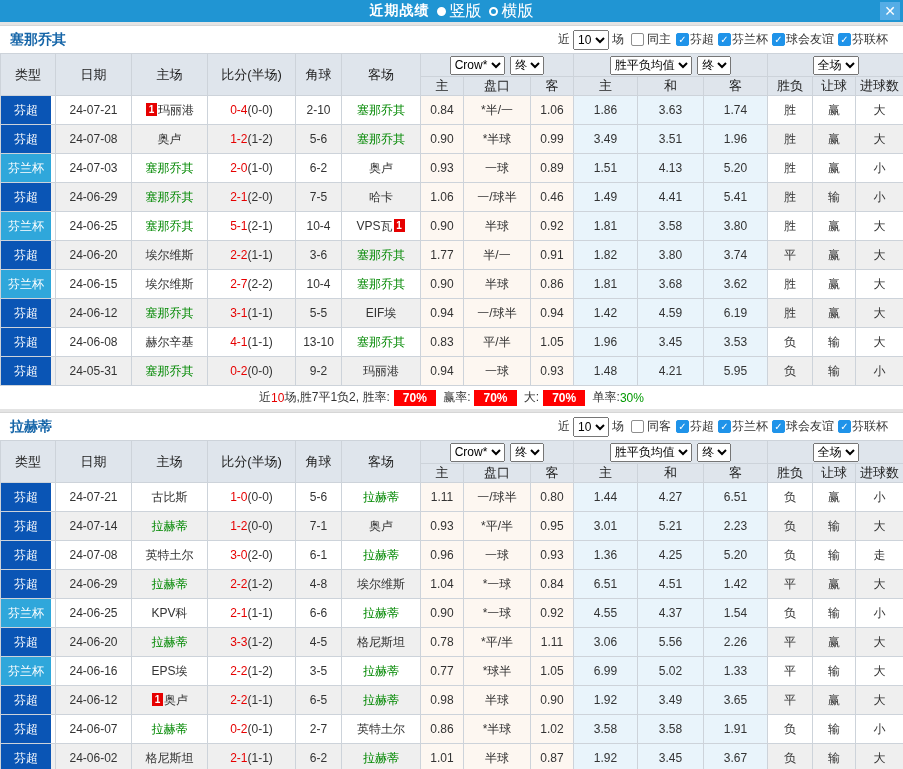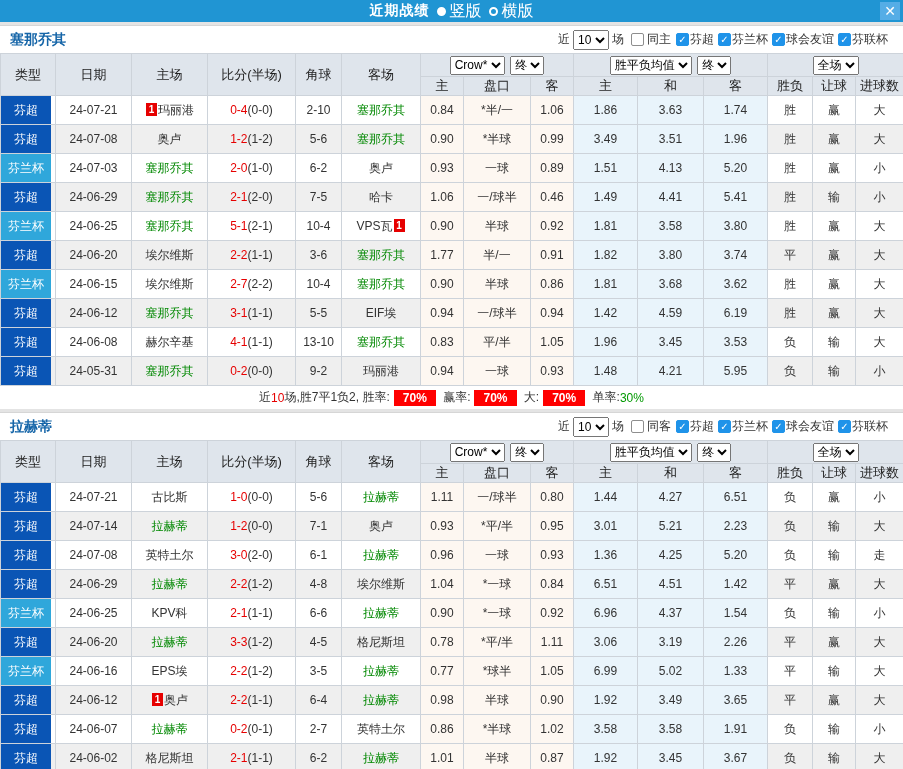--- a/index.html
+++ b/index.html
@@ -514,41 +514,41 @@
               <div class="type-chip cyan">芬兰杯</div>
             </td>
     <td>24-06-25</td>
     <td><span>KPV科</span></td>
     <td><span class="ft">2-1</span><span class="ht">(1-1)</span></td>
     <td>6-6</td>
     <td><span class="team-green">拉赫蒂</span></td>
     <td class="c-asia num">0.90</td>
     <td class="c-asia t-red">*一球</td>
     <td class="c-asia num">0.92</td>
-    <td class="c-euro num">6.96</td>
+    <td class="c-euro num">4.55</td>
     <td class="c-euro c-draw">4.37</td>
     <td class="c-euro num">1.54</td>
     <td class="t-green">负</td>
     <td class="t-green">输</td>
     <td class="t-green">小</td>
   </tr>
           <tr>
     <td class="c-type">
               <div class="type-chip dark">芬超</div>
             </td>
     <td>24-06-20</td>
     <td><span class="team-green">拉赫蒂</span></td>
     <td><span class="ft">3-3</span><span class="ht">(1-2)</span></td>
     <td>4-5</td>
     <td><span>格尼斯坦</span></td>
     <td class="c-asia num">0.78</td>
     <td class="c-asia t-red">*平/半</td>
     <td class="c-asia num">1.11</td>
     <td class="c-euro num">3.06</td>
-    <td class="c-euro c-draw">3.19</td>
+    <td class="c-euro c-draw">5.56</td>
     <td class="c-euro num">2.26</td>
     <td class="t-blue">平</td>
     <td class="t-red">赢</td>
     <td class="t-red">大</td>
   </tr>
           <tr>
     <td class="c-type">
               <div class="type-chip cyan">芬兰杯</div>
             </td>
     <td>24-06-16</td>
@@ -566,21 +566,21 @@
     <td class="t-green">输</td>
     <td class="t-red">大</td>
   </tr>
           <tr>
     <td class="c-type">
               <div class="type-chip dark">芬超</div>
             </td>
     <td>24-06-12</td>
     <td><span class="badge">1</span><span>奥卢</span></td>
     <td><span class="ft">2-2</span><span class="ht">(1-1)</span></td>
-    <td>6-4</td>
+    <td>6-5</td>
     <td><span class="team-green">拉赫蒂</span></td>
     <td class="c-asia num">0.98</td>
     <td class="c-asia t-blue">半球</td>
     <td class="c-asia num">0.90</td>
     <td class="c-euro num">1.92</td>
     <td class="c-euro c-draw">3.49</td>
     <td class="c-euro num">3.65</td>
     <td class="t-blue">平</td>
     <td class="t-red">赢</td>
     <td class="t-red">大</td>

